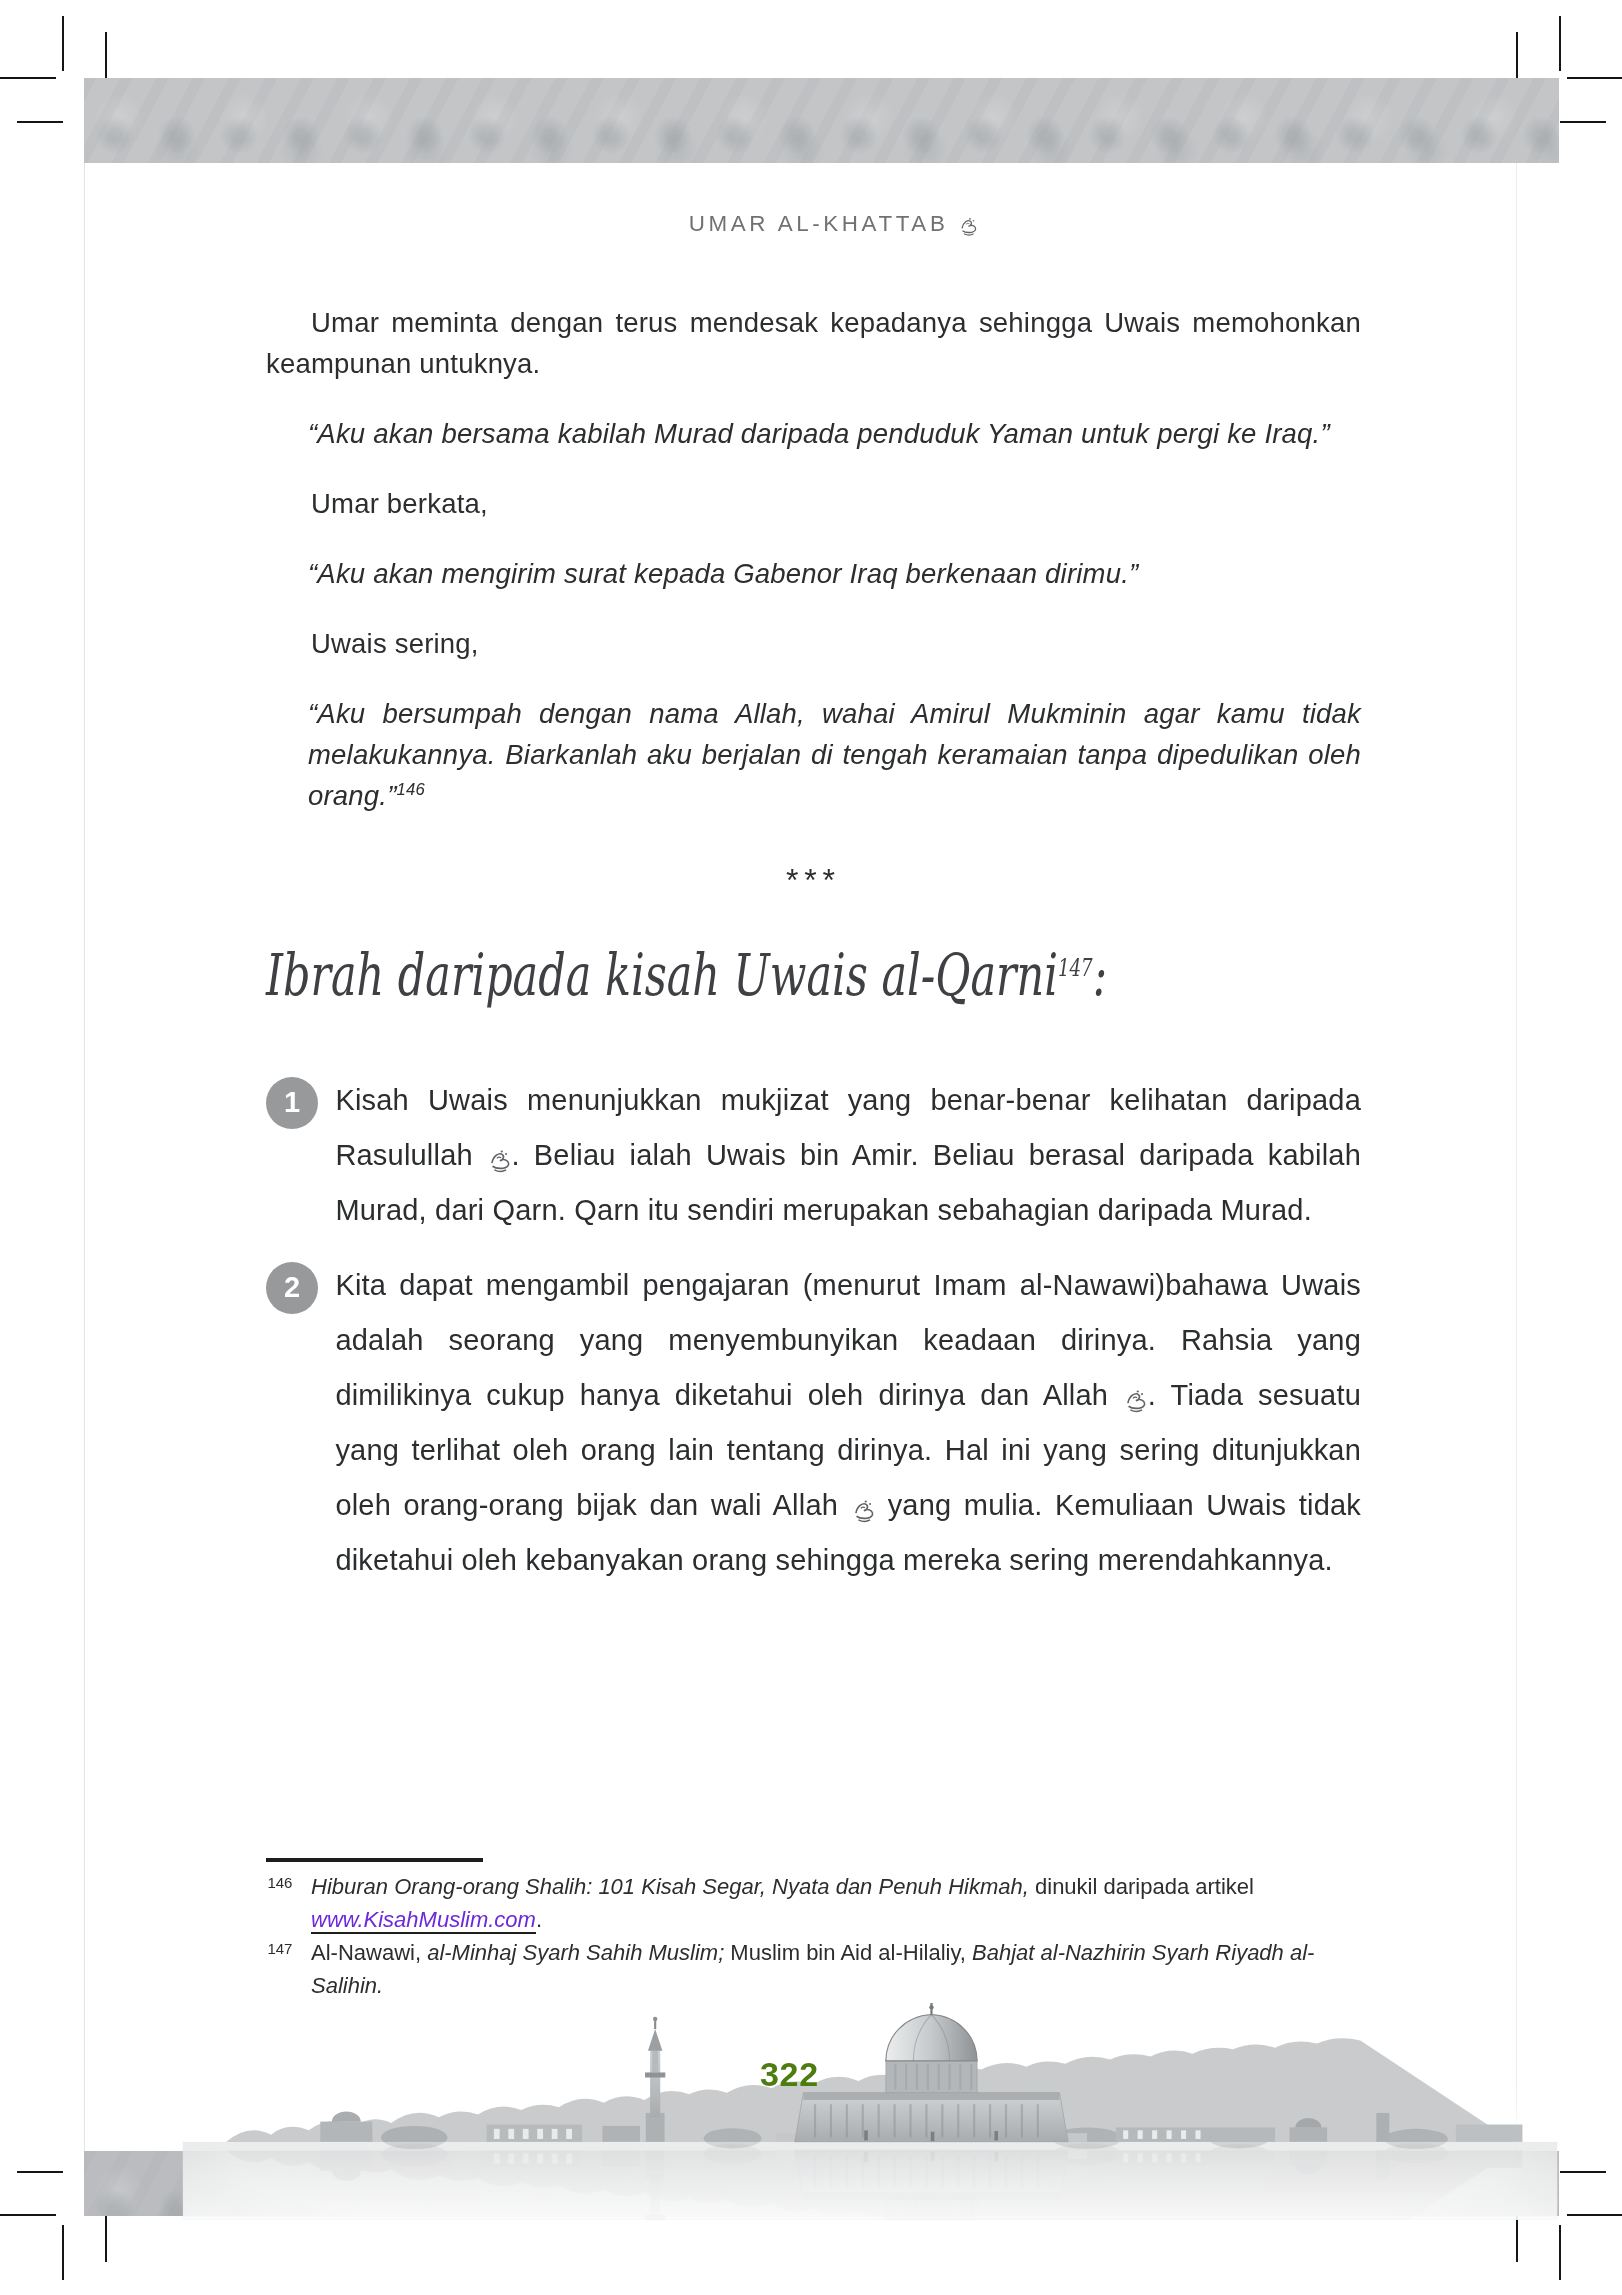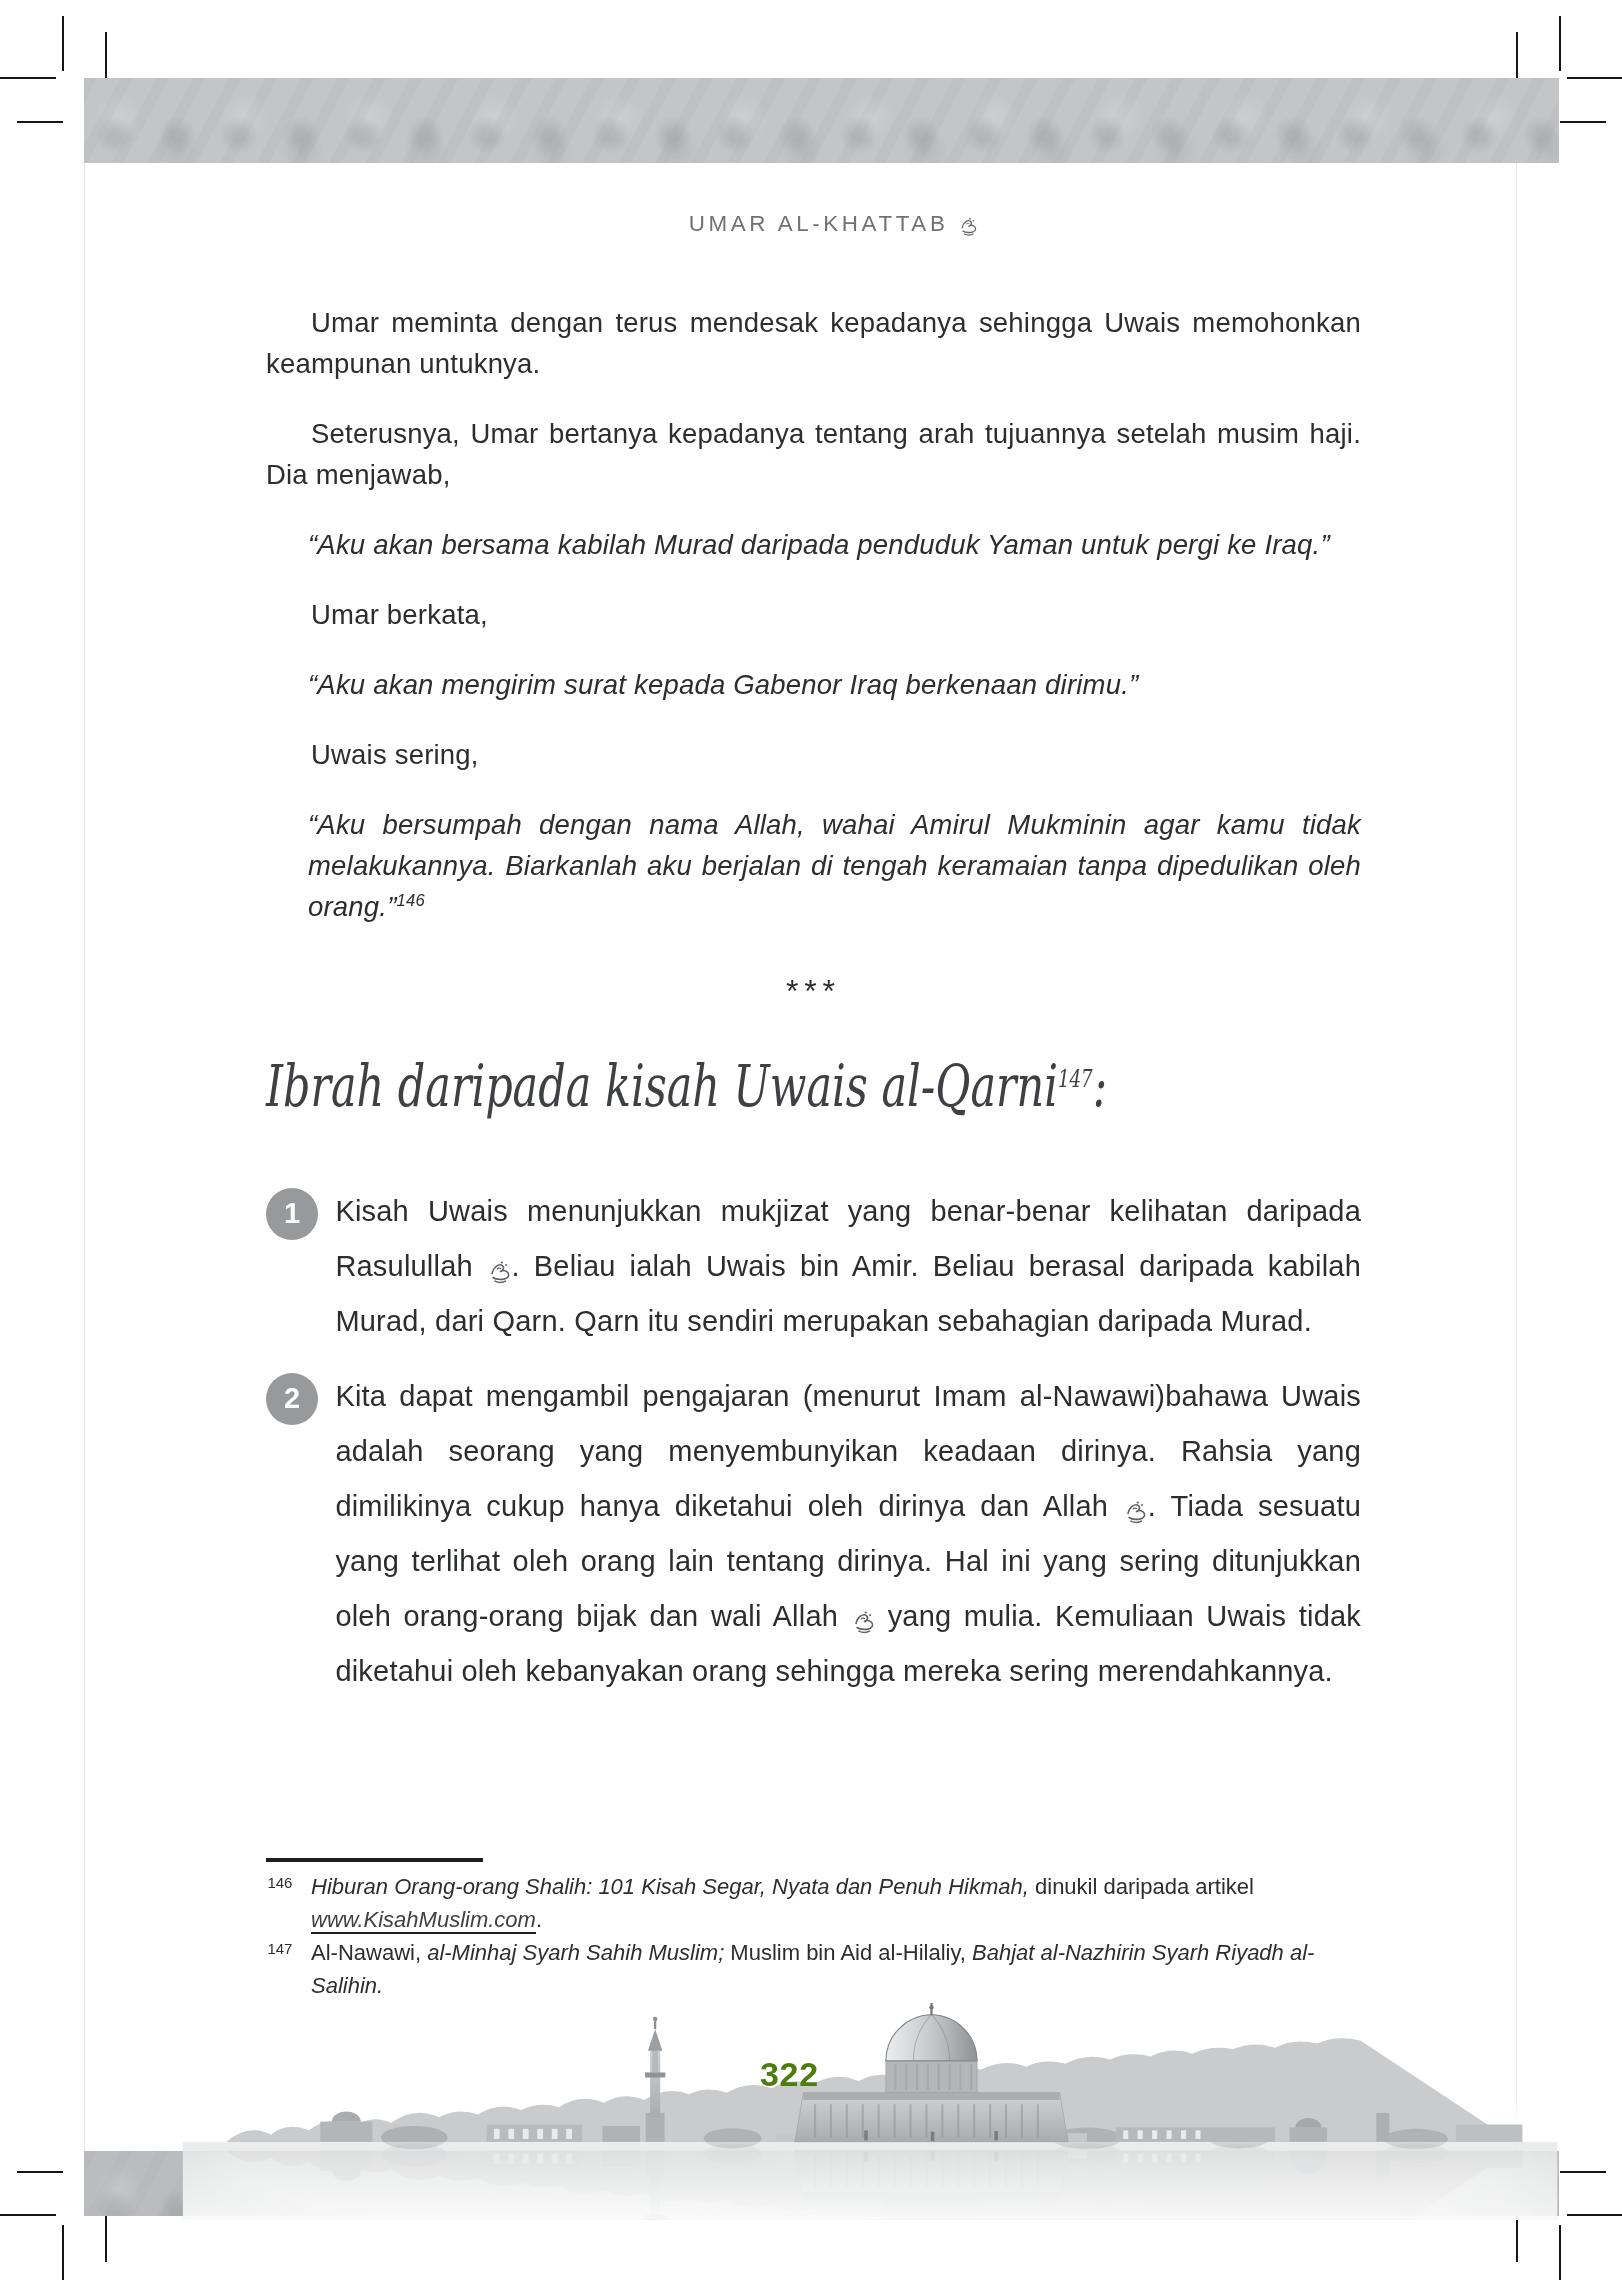--- a/index.html
+++ b/index.html
@@ -78,21 +78,21 @@
 
   .hon { display:inline-block; width:24.6px; height:33px; vertical-align:-11px; }
 
   
   .footnotes { position:absolute; left:266px; top:1858px; width:1108px; }
   .fn-rule { width:217px; height:3.6px; background:#1c1d1f; margin-bottom:8.7px; }
   .footnote { position:relative; padding-left:45px; font-size:22px; line-height:33px; }
   .footnote .ref { position:absolute; left:1.4px; top:-4.3px; font-size:15px; }
   .seg-italic { font-style:italic; }
   .seg-normal { font-style:normal; }
-  .seg-link { font-style:italic; color:#404040; text-decoration:none; border-bottom:2.2px solid #1d1e20; }
+  .seg-link { font-style:italic; color:#6d28d9; text-decoration:none; border-bottom:2.2px solid #1d1e20; }
 
   
   .footer-art { position:absolute; left:181px; top:2003px; width:1378px; height:217px; z-index:2; }
   .page-number {
     position:absolute; left:760px; top:2055px; z-index:3;
     font-size:34px; font-weight:bold; color:#4d7c0f; letter-spacing:0.7px;
   } .z0 { z-index:0; }
 </style>
 </head>
 <body>
@@ -127,21 +127,20 @@
           <path d="M8 30 C10 18 20 12 25 16 C29 19 26 25 21 26 C28 22 34 25 35 30 C36 34 32 37 27 38 C20 39 13 38 9 35" fill="none" stroke="#606366" stroke-width="2.6"></path>
           <path d="M12 41 C18 44 26 44 31 41" fill="none" stroke="#606366" stroke-width="2.4"></path>
           <path d="M16 22 C18 20 21 20 23 21" fill="none" stroke="#606366" stroke-width="1.8"></path>
           <circle cx="24" cy="11" r="1.8" fill="#606366"></circle>
           <circle cx="31" cy="15" r="1.6" fill="#606366"></circle>
         </svg></span>
   </div>
 
   <div class="flow">
     <p class="para indent"><span class="rich">Umar meminta dengan terus mendesak kepadanya sehingga Uwais memohonkan keampunan untuknya.</span></p>
-    <p class="para indent"><span class="rich">Seterusnya, Umar bertanya kepadanya tentang arah tujuannya setelah musim haji. Dia menjawab,</span></p>
     <p class="quote"><span class="rich">“Aku akan bersama kabilah Murad daripada penduduk Yaman untuk pergi ke Iraq.”</span></p>
     <p class="para indent"><span class="rich">Umar berkata,</span></p>
     <p class="quote"><span class="rich">“Aku akan mengirim surat kepada Gabenor Iraq berkenaan dirimu.”</span></p>
     <p class="para indent"><span class="rich">Uwais sering,</span></p>
     <p class="quote"><span class="rich">“Aku bersumpah dengan nama Allah, wahai Amirul Mukminin agar kamu tidak melakukannya. Biarkanlah aku berjalan di tengah keramaian tanpa dipedulikan oleh orang.”</span><sup>146</sup></p>
 
     <div class="separator">***</div>
 
     <h2 class="script-heading"><span>Ibrah daripada kisah Uwais al-Qarni</span><sup>147</sup><span>:</span></h2>
 

